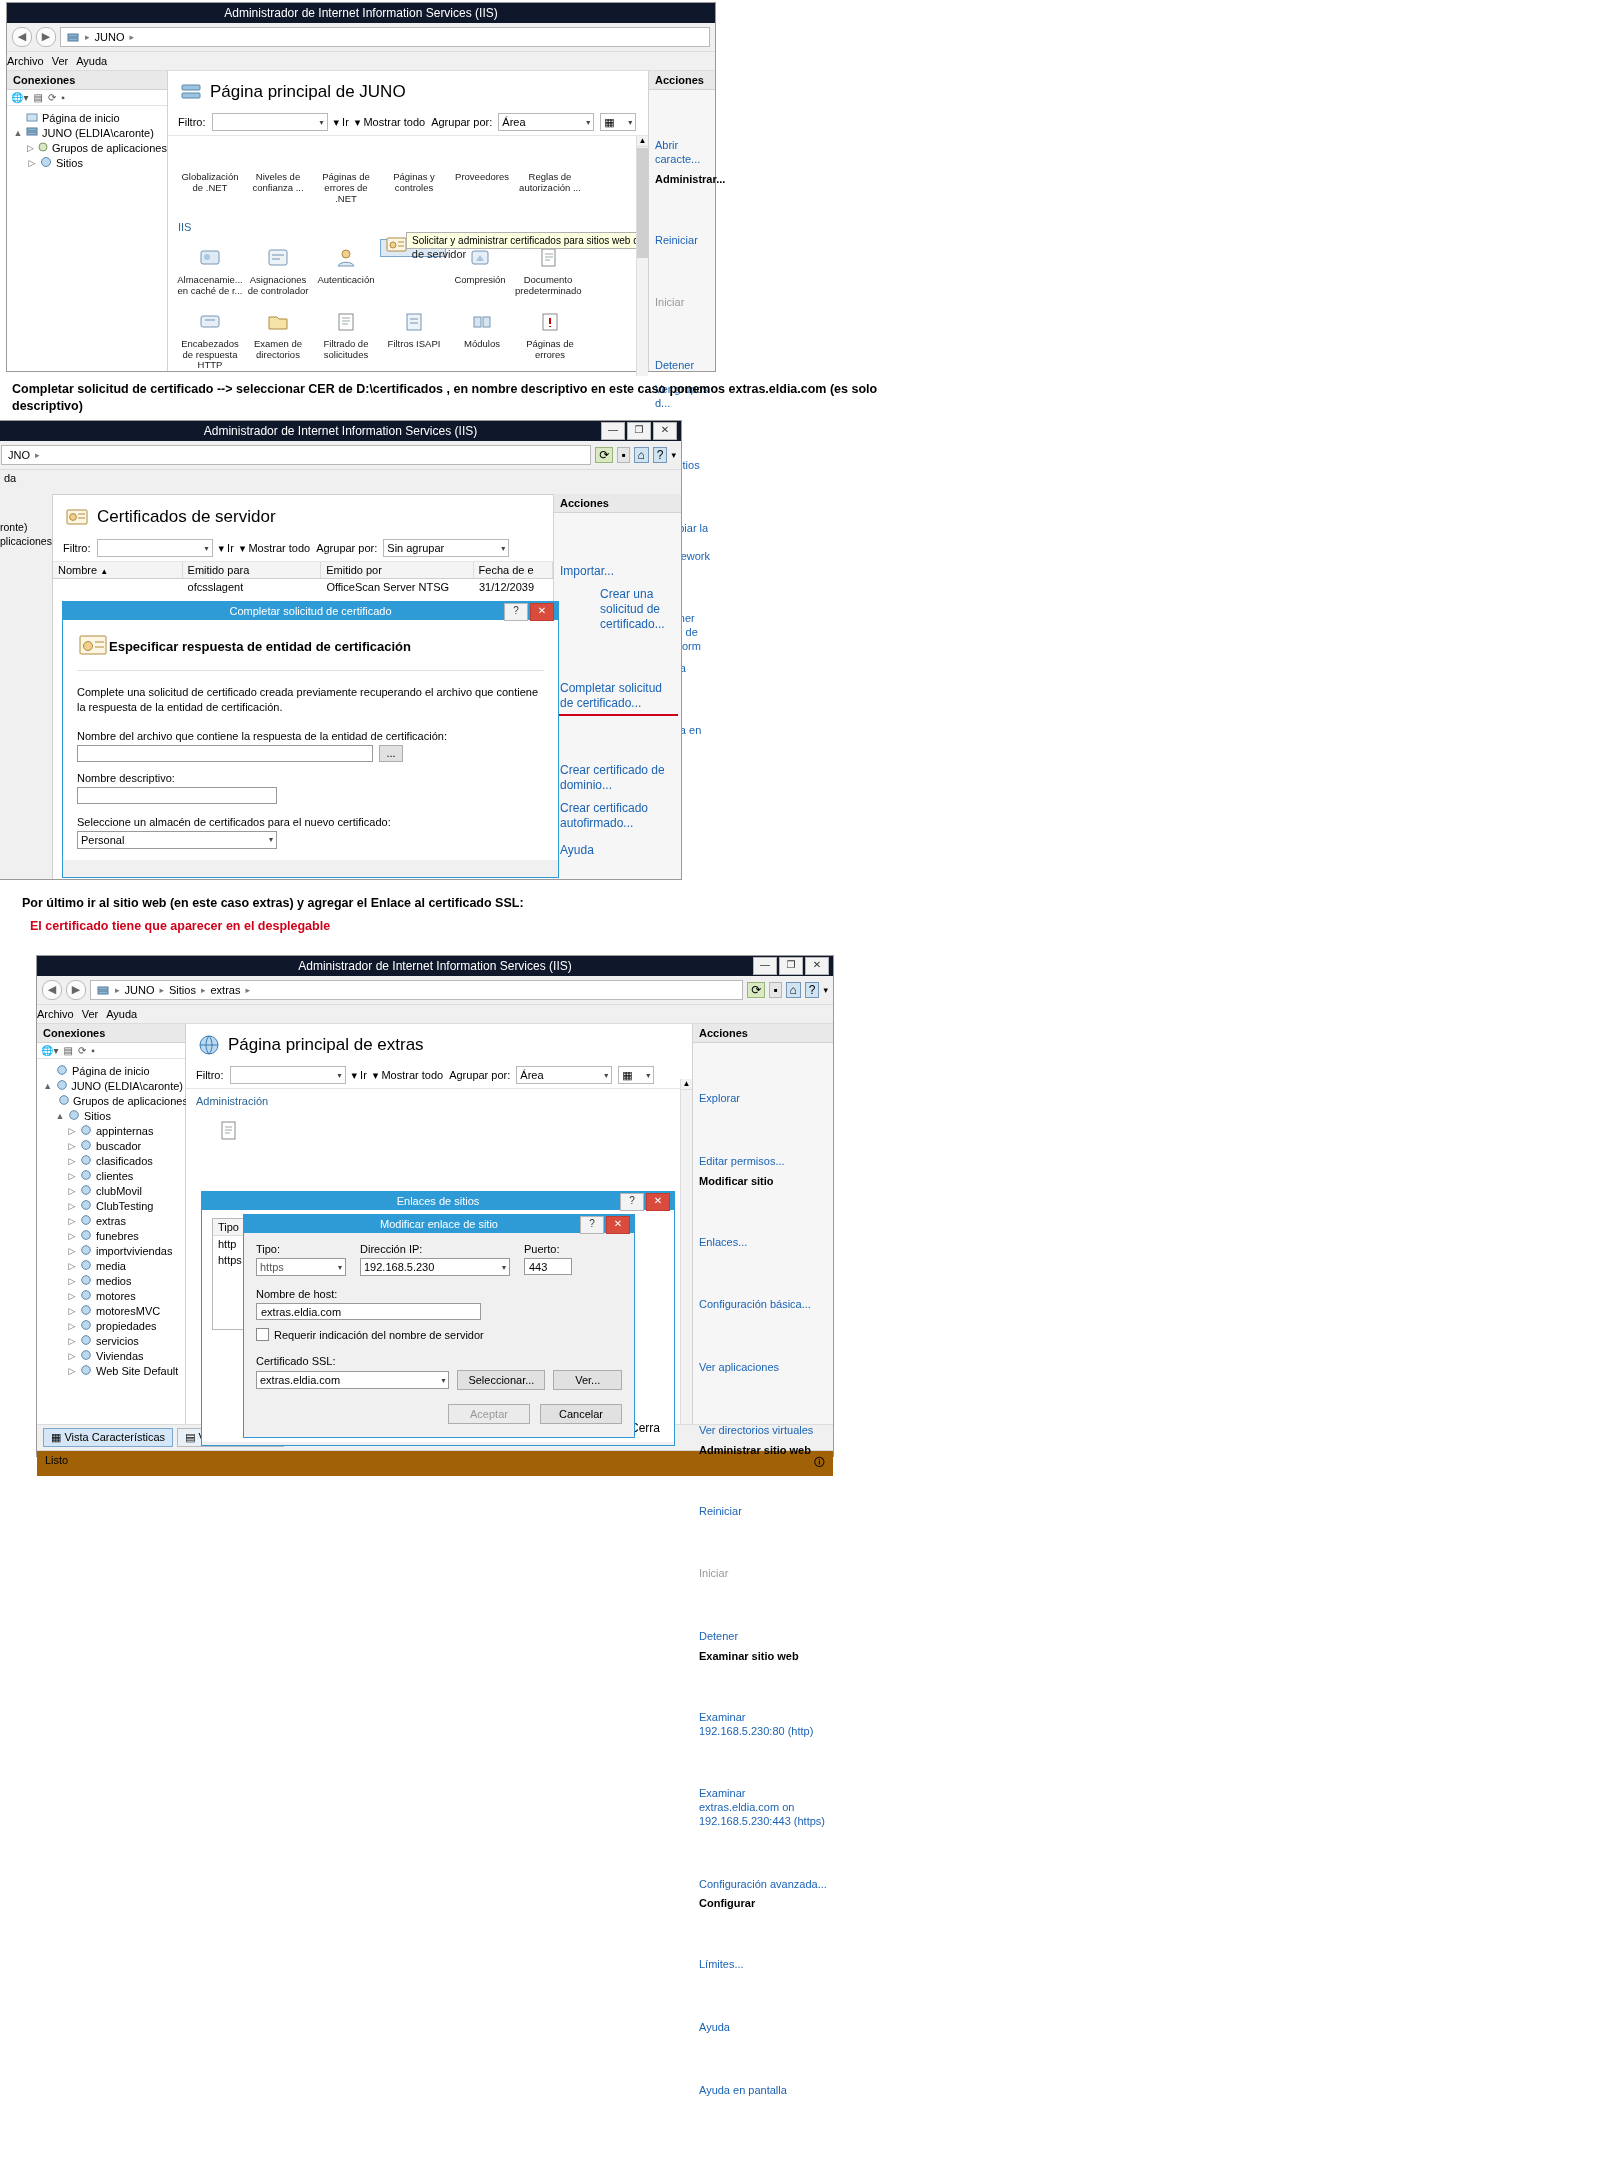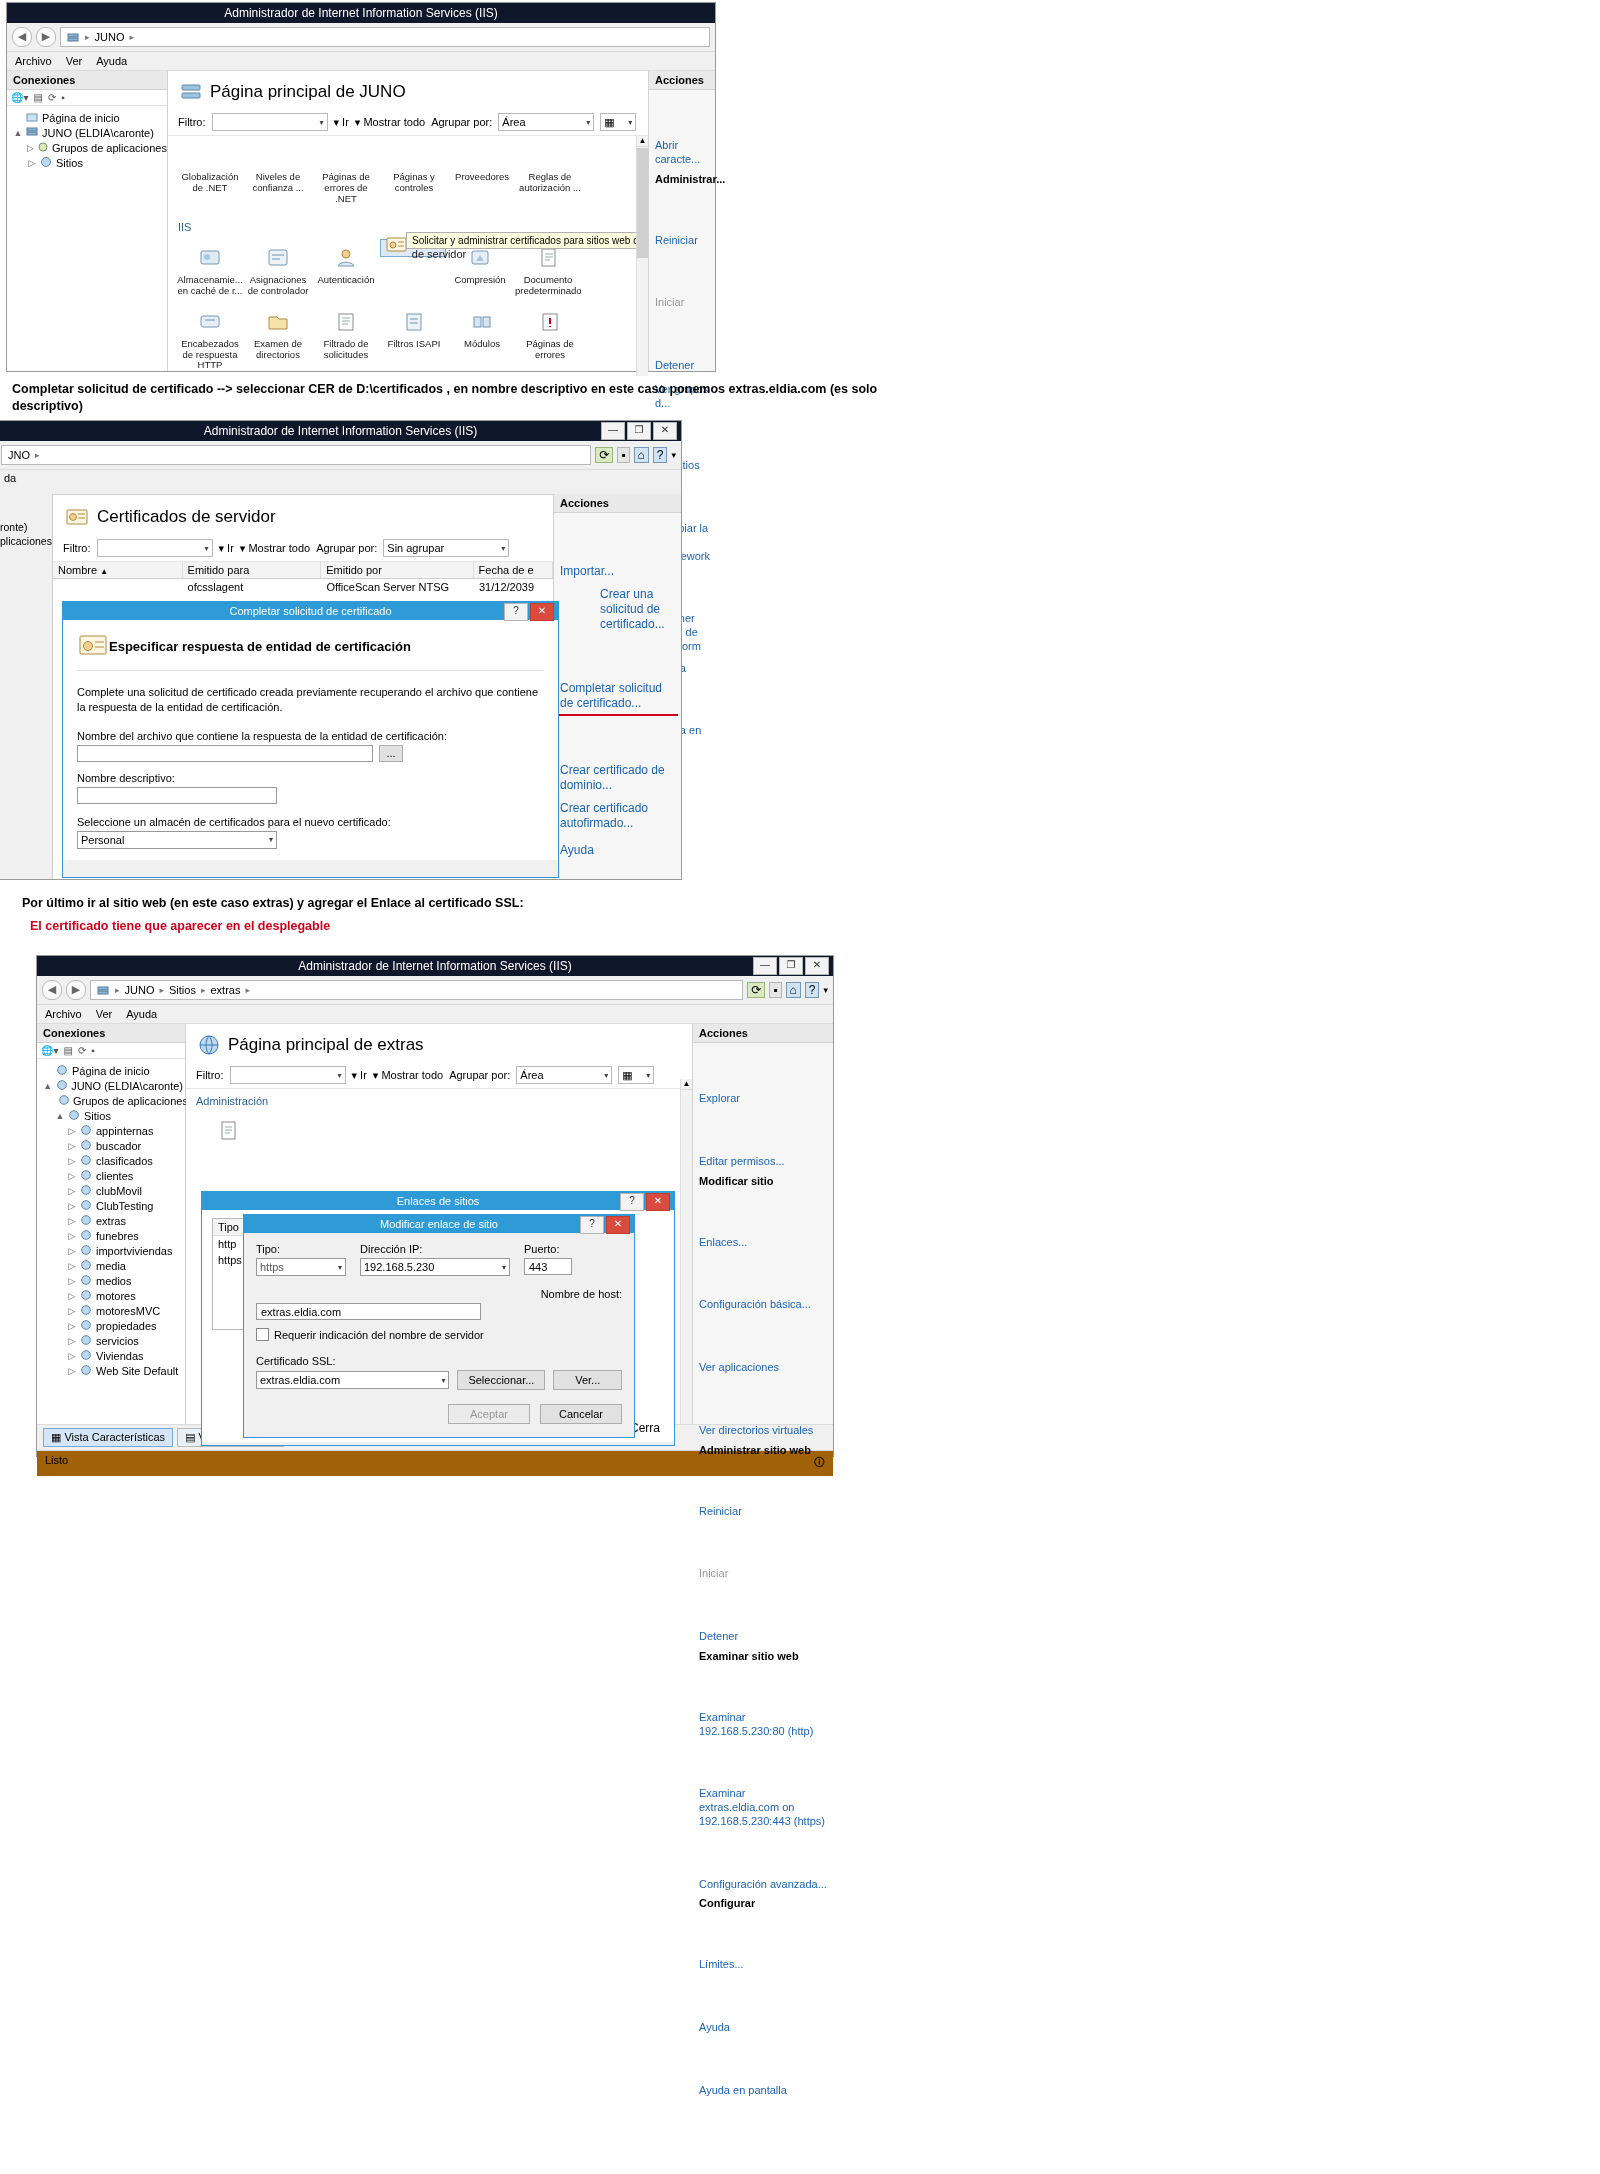--- a/index.html
+++ b/index.html
@@ -6,21 +6,21 @@
   body{width:1600px;height:2174px;position:relative;font-family:"Liberation Sans",sans-serif;font-size:12px;color:#000;}
   .win{position:absolute;background:#f0f0f0;border:1px solid #9a9a9a;}
   .titlebar{background:#0f172a;color:#fff;text-align:center;font-size:12px;padding:3px 0;position:relative;}
   .tb-btns{position:absolute;right:4px;top:1px;display:flex;gap:2px;}
   .tb-btn{width:22px;height:16px;border:1px solid #b5b5b5;background:#f3f3f3;font-size:10px;line-height:14px;text-align:center;color:#333;}
   .tb-btn.close{background:#d94b3c;color:#fff;border-color:#c23d2f;}
   .addrbar{display:flex;align-items:center;gap:4px;background:#f0f0f0;padding:4px 5px;border-bottom:1px solid #dcdcdc;}
   .navbtn{width:18px;height:18px;border-radius:9px;border:1px solid #b9b9b9;background:#fbfbfb;color:#666;font-size:11px;line-height:16px;text-align:center;}
   .crumbbox{flex:1;background:#fff;border:1px solid #b9b9b9;height:18px;line-height:18px;padding:0 6px;font-size:11px;display:flex;align-items:center;gap:5px;}
   .crumb-sep{color:#777;font-size:9px;}
-  .menubar{background:#f0f0f0;border-bottom:1px solid #dcdcdc;padding:3px 8px;font-size:11px;display:flex;gap:14px;}
+  .menubar{background:#f0f0f0;border-bottom:1px solid #dcdcdc;padding:3px 0;font-size:11px;display:flex;gap:8px;}
   .panes{display:flex;}
   .pane-hdr{background:#e9e9e9;border-bottom:1px solid #d2d2d2;font-weight:bold;font-size:11px;padding:3px 6px;}
   .conn{width:160px;background:#fff;border-right:1px solid #d2d2d2;}
   .conn-toolbar{border-bottom:1px solid #e2e2e2;padding:2px 4px;font-size:10px;color:#555;display:flex;gap:5px;align-items:center;}
   .tree{padding:4px 2px;font-size:11px;}
   .tnode{display:flex;align-items:center;gap:3px;padding:1px 0;white-space:nowrap;}
   .texp{width:10px;color:#666;font-size:9px;text-align:center;}
   .ico{display:inline-block;width:13px;height:13px;vertical-align:middle;}
   .main{flex:1;background:#fff;}
   .main-title{display:flex;align-items:center;gap:8px;padding:10px 12px 6px 12px;font-size:17px;}
@@ -656,21 +656,21 @@
           <div class="sel" style="width:90px;">
               <span style="color:#555;">https</span>
               <span class="caret">▾</span>
             </div>
           <div class="sel" style="width:150px;">
               <span>192.168.5.230</span>
               <span class="caret">▾</span>
             </div>
           <input class="inp" style="width: 48px;" value="443">
         </div>
-        <div style="font-size:11px;margin-top:12px;text-align:right;">Nombre de host:</div>
+        <div style="font-size:11px;margin-top:12px;">Nombre de host:</div>
         <input class="inp" style="width: 225px; margin-top: 3px;" value="extras.eldia.com">
         <div style="display:flex;align-items:center;gap:5px;margin-top:8px;font-size:11px;">
           <span style="display:inline-block;width:11px;height:11px;border:1px solid #888;background:#fff;"></span>
           <span>Requerir indicación del nombre de servidor</span>
         </div>
         <div style="font-size:11px;margin-top:14px;">Certificado SSL:</div>
         <div style="display:flex;gap:8px;margin-top:3px;align-items:center;">
           <div class="sel" style="width:215px;">
               <span>extras.eldia.com</span>
               <span class="caret">▾</span>

